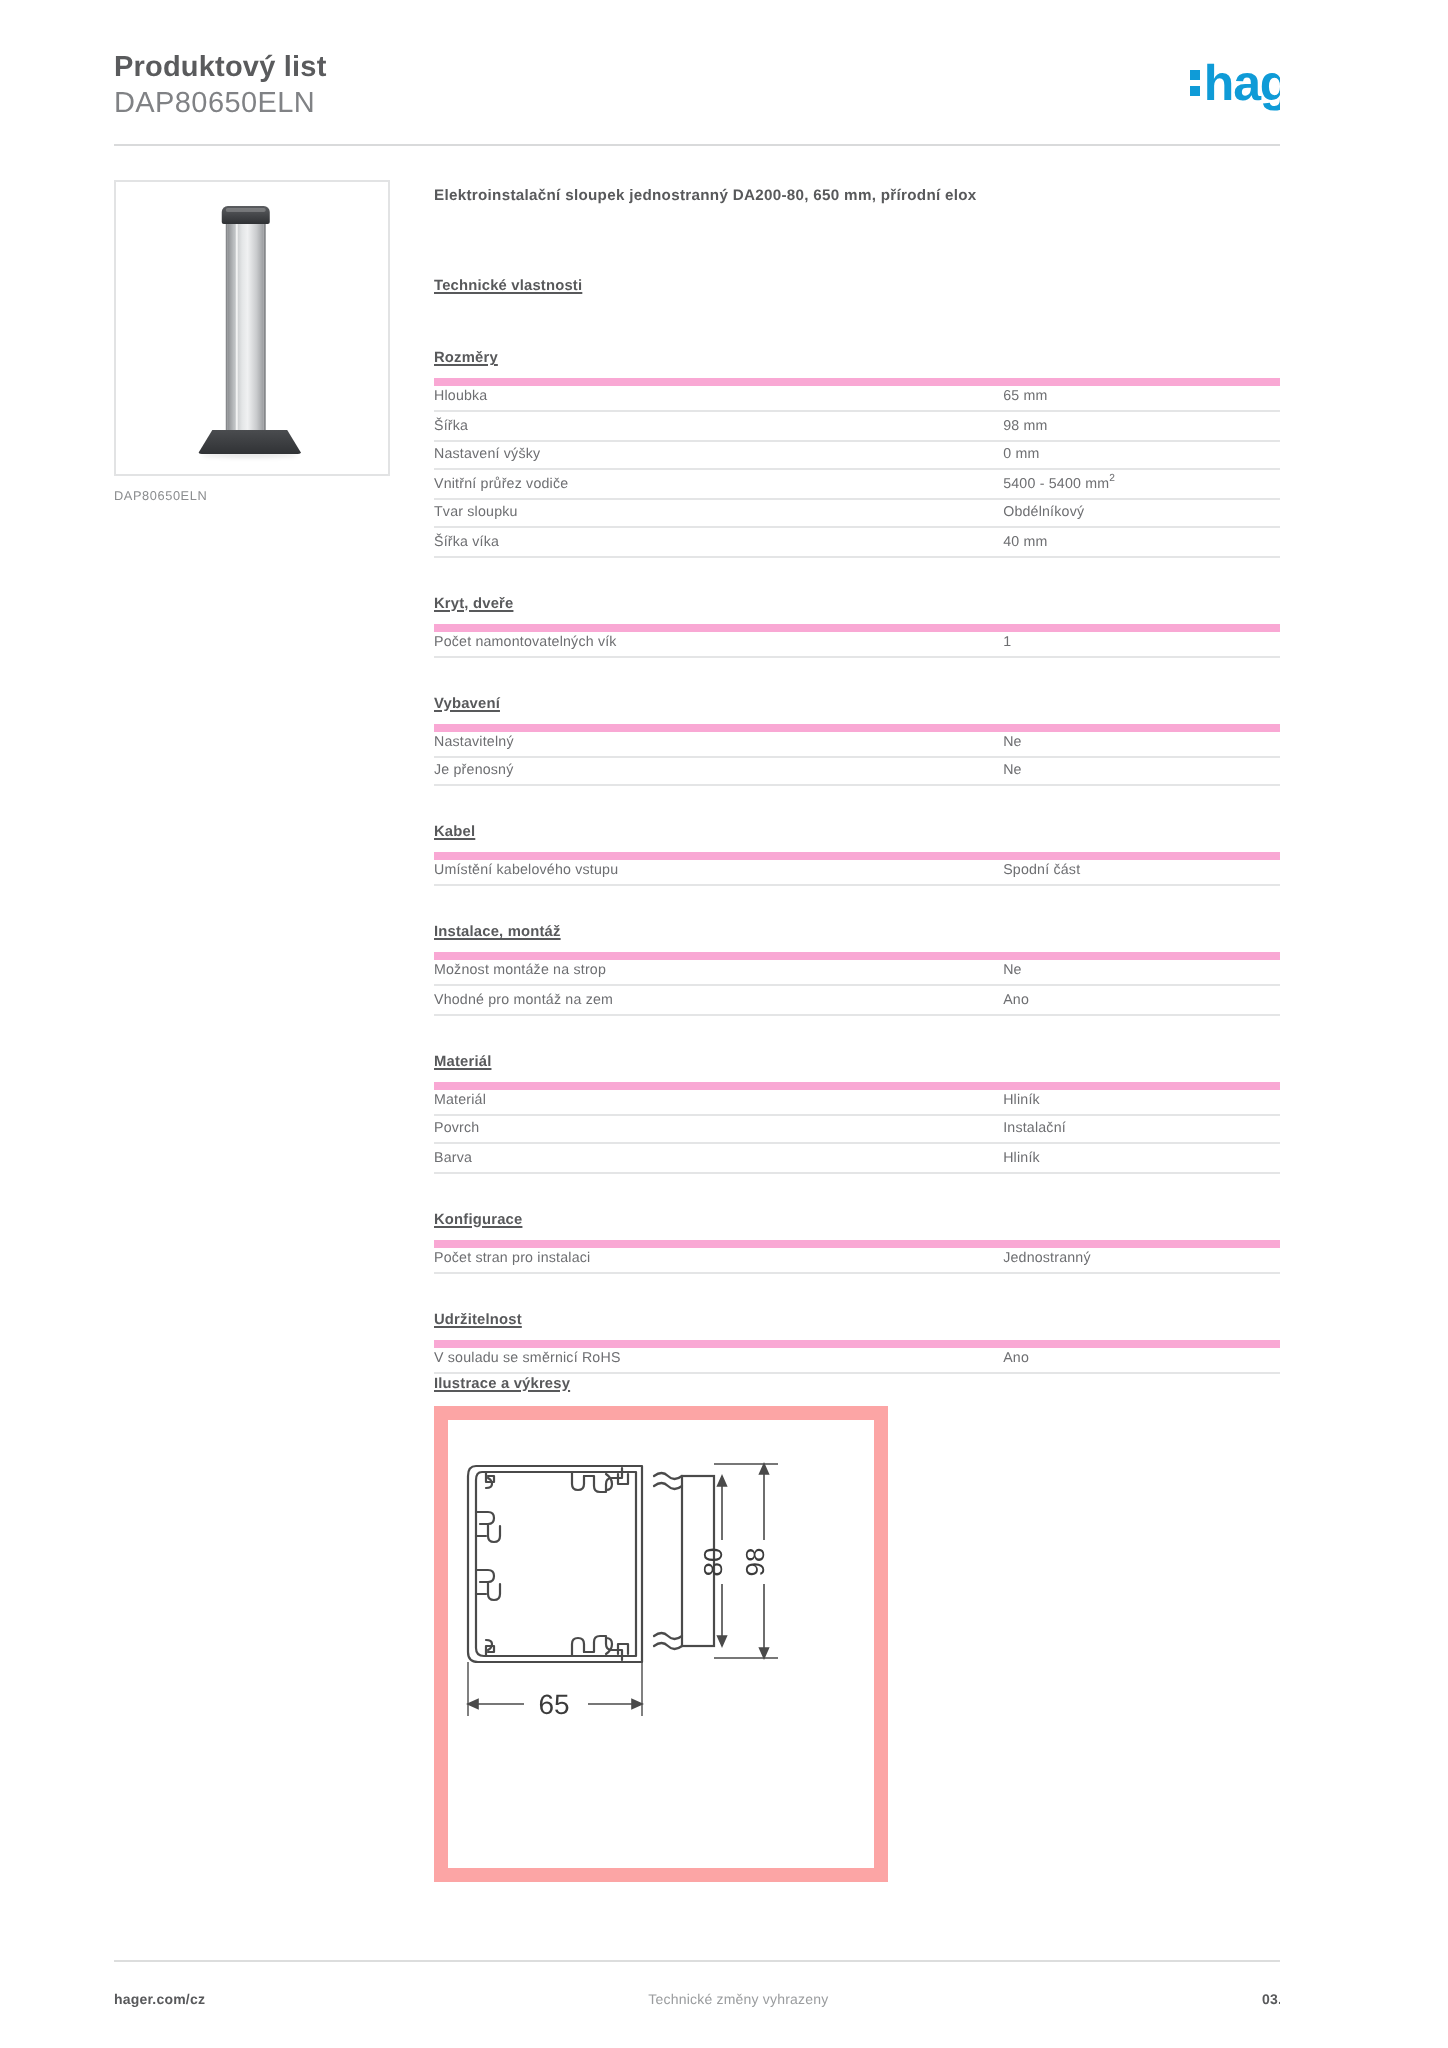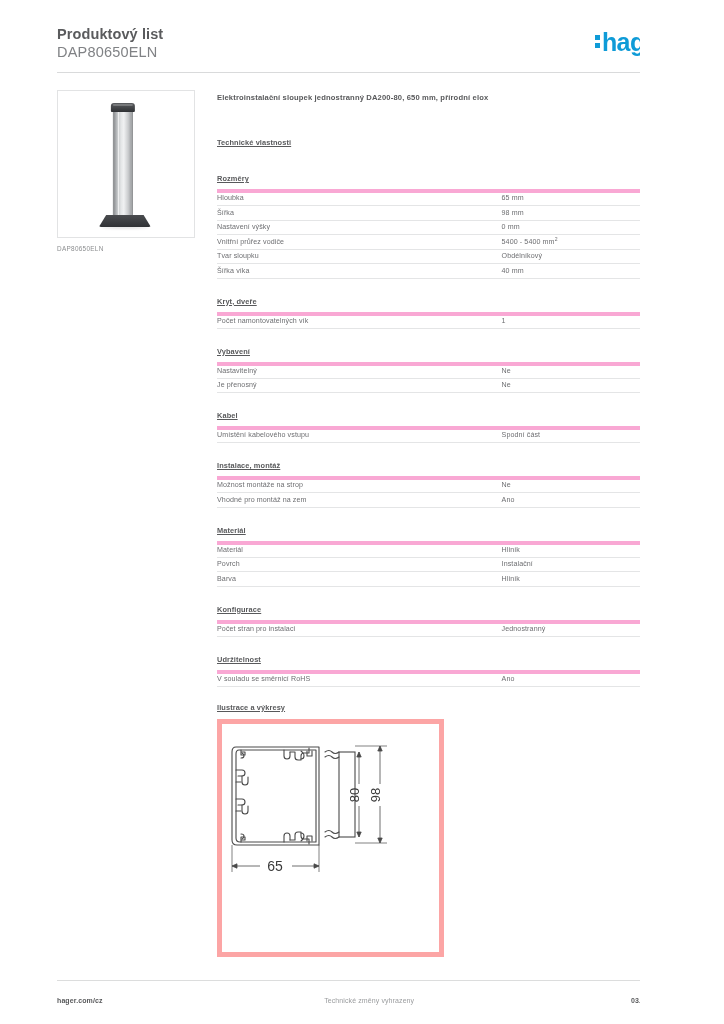--- a/index.html
+++ b/index.html
@@ -166,21 +166,21 @@
     color: #58595b;
     letter-spacing: .1px;
     margin-bottom: 6px;
     text-decoration: underline;
   }
   .tech-label {
     margin-bottom: 27px;
   }
 
   .spec-group { margin-bottom: 18px; }
-  .spec-group:last-of-type { margin-bottom: 16px; }
+  .spec-group:last-of-type { margin-bottom: 0; }
 
   table.spec {
     width: 100%;
     border-collapse: collapse;
     table-layout: fixed;
   }
   table.spec tr { height: 14.5px; }
   table.spec td {
     font-size: 7.1px;
     color: #6d6e71;
@@ -196,21 +196,21 @@
   table.spec td.v { text-align: left; width: 38%; color: #6d6e71; }
   sup { font-size: .72em; vertical-align: super; line-height: 0; }
 
   
   .draw-label {
     margin-bottom: 7px;
   }
   .draw-box {
     width: 227px;
     height: 238px;
-    border: 5px solid #fca5a5;
+    border: 7px solid #fca5a5;
     background: #fff;
     position: relative;
   }
   .draw-box svg { display: block; }
 
   
   .footer-rule {
     position: absolute;
     left: 57px; bottom: 43px;
     width: 610px; height: 1px;

